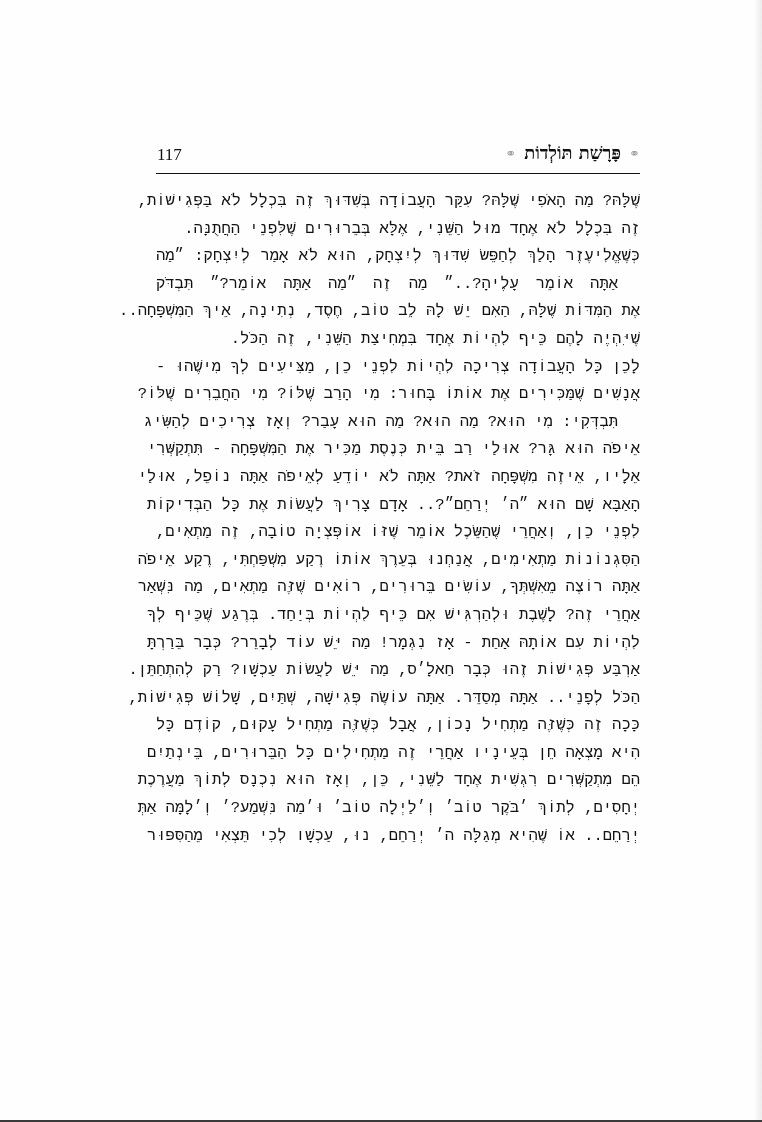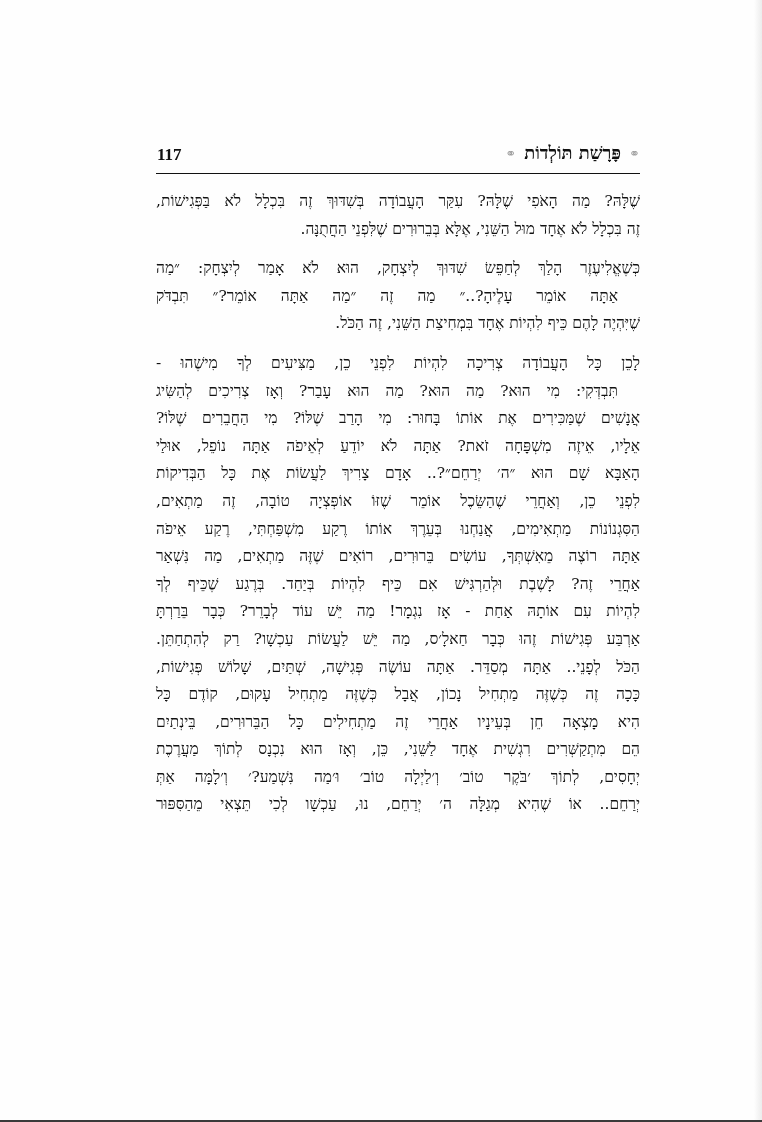--- a/index.html
+++ b/index.html
@@ -19,34 +19,34 @@
     }
     .page {
       position: absolute; left: 156px; top: 140px; width: 484px;
     }
     .header {
       position: relative; height: 33px;
       border-bottom: 1.5px solid #111;
     }
     .page-number {
       position: absolute; left: 1px; top: 5px;
-      font-family: "Liberation Serif", serif; font-weight: bold; font-size: 17px;
+      font-family: "Liberation Serif", serif; font-weight: normal; font-size: 17px;
     }
     .running-title {
       position: absolute; right: 0; top: 2px;
       direction: rtl; display: flex; align-items: center; gap: 8px;
       font-weight: bold; font-size: 18px;
     }
     .ornament { color: #9a9a9a; font-size: 13px; font-weight: normal; }
     .body-text {
       direction: rtl; text-align: justify; text-align-last: right;
-      font-size: 15.5px; line-height: 27.6px; margin-top: 14px;
+      font-size: 15.5px; line-height: 27.6px; margin-top: 14px; font-family: Liberation Mono, monospace;
     }
     .para { margin: 0; }
-    .para + .para { margin-top: 12px; }
+    .para + .para { }
     .line { display: block; text-align: justify; text-align-last: justify; white-space: nowrap; }
     .line.last { text-align-last: right; }
     .line.indent { padding-right: 22px; }
   </style>
 </head>
 <body>
 
 <div class="right-shadow"></div>
 <div class="bottom-border"></div>
 
@@ -61,26 +61,28 @@
   </div>
 
   <div class="body-text">
     <p class="para">
       <span class="line">שֶׁלָּהּ? מַה הָאֹפִי שֶׁלָּהּ? עִקַּר הָעֲבוֹדָה בְּשִׁדּוּךְ זֶה בִּכְלָל לֹא בַּפְּגִישׁוֹת,</span>
       <span class="line last">זֶה בִּכְלָל לֹא אֶחָד מוּל הַשֵּׁנִי, אֶלָּא בְּבֵרוּרִים שֶׁלִּפְנֵי הַחֲתֻנָּה.</span>
     </p>
     <p class="para">
       <span class="line">כְּשֶׁאֱלִיעֶזֶר הָלַךְ לְחַפֵּשׂ שִׁדּוּךְ לְיִצְחָק, הוּא לֹא אָמַר לְיִצְחָק: ״מַה</span>
       <span class="line indent">אַתָּה אוֹמֵר עָלֶיהָ?..״ מַה זֶה ״מַה אַתָּה אוֹמֵר?״ תִּבְדֹּק</span>
+      <span class="line">אֶת הַמִּדּוֹת שֶׁלָּהּ, הַאִם יֵשׁ לָהּ לֵב טוֹב, חֶסֶד, נְתִינָה, אֵיךְ הַמִּשְׁפָּחָה..</span>
       <span class="line last">שֶׁיִּהְיֶה לָהֶם כֵּיף לִהְיוֹת אֶחָד בִּמְחִיצַת הַשֵּׁנִי, זֶה הַכֹּל.</span>
     </p>
     <p class="para">
       <span class="line">לָכֵן כָּל הָעֲבוֹדָה צְרִיכָה לִהְיוֹת לִפְנֵי כֵן, מַצִּיעִים לְךָ מִישֶׁהוּ -</span>
+      <span class="line">אֲנָשִׁים שֶׁמַּכִּירִים אֶת אוֹתוֹ בָּחוּר: מִי הָרַב שֶׁלּוֹ? מִי הַחֲבֵרִים שֶׁלּוֹ?</span>
       <span class="line indent">תִּבְדְּקִי: מִי הוּא? מַה הוּא? מַה הוּא עָבַר? וְאָז צְרִיכִים לְהַשִּׂיג</span>
-      <span class="line">אֲנָשִׁים שֶׁמַּכִּירִים אֶת אוֹתוֹ בָּחוּר: מִי הָרַב שֶׁלּוֹ? מִי הַחֲבֵרִים שֶׁלּוֹ?</span>
+      <span class="line">אֵיפֹה הוּא גָּר? אוּלַי רַב בֵּית כְּנֶסֶת מַכִּיר אֶת הַמִּשְׁפָּחָה - תִּתְקַשְּׁרִי</span>
       <span class="line">אֵלָיו, אֵיזֶה מִשְׁפָּחָה זֹאת? אַתָּה לֹא יוֹדֵעַ לְאֵיפֹה אַתָּה נוֹפֵל, אוּלַי</span>
       <span class="line">הָאַבָּא שָׁם הוּא ״ה׳ יְרַחֵם״?.. אָדָם צָרִיךְ לַעֲשׂוֹת אֶת כָּל הַבְּדִיקוֹת</span>
       <span class="line">לִפְנֵי כֵן, וְאַחֲרֵי שֶׁהַשֵּׂכֶל אוֹמֵר שֶׁזּוֹ אוֹפְּצְיָה טוֹבָה, זֶה מַתְאִים,</span>
       <span class="line">הַסִּגְנוֹנוֹת מַתְאִימִים, אֲנַחְנוּ בְּעֵרֶךְ אוֹתוֹ רֶקַע מִשְׁפַּחְתִּי, רֶקַע אֵיפֹה</span>
       <span class="line">אַתָּה רוֹצֶה מֵאִשְׁתְּךָ, עוֹשִׂים בֵּרוּרִים, רוֹאִים שֶׁזֶּה מַתְאִים, מַה נִּשְׁאַר</span>
       <span class="line">אַחֲרֵי זֶה? לָשֶׁבֶת וּלְהַרְגִּישׁ אִם כֵּיף לִהְיוֹת בְּיַחַד. בְּרֶגַע שֶׁכֵּיף לְךָ</span>
       <span class="line">לִהְיוֹת עִם אוֹתָהּ אַחַת - אָז נִגְמָר! מַה יֵּשׁ עוֹד לְבָרֵר? כְּבָר בֵּרַרְתָּ</span>
       <span class="line">אַרְבַּע פְּגִישׁוֹת זֶהוּ כְּבָר חַאלָ׳ס, מַה יֵּשׁ לַעֲשׂוֹת עַכְשָׁו? רַק לְהִתְחַתֵּן.</span>
       <span class="line">הַכֹּל לְפָנֵי.. אַתָּה מְסַדֵּר. אַתָּה עוֹשֶׂה פְּגִישָׁה, שְׁתַּיִם, שָׁלוֹשׁ פְּגִישׁוֹת,</span>
       <span class="line">כָּכָה זֶה כְּשֶׁזֶּה מַתְחִיל נָכוֹן, אֲבָל כְּשֶׁזֶּה מַתְחִיל עָקוּם, קוֹדֶם כָּל</span>

